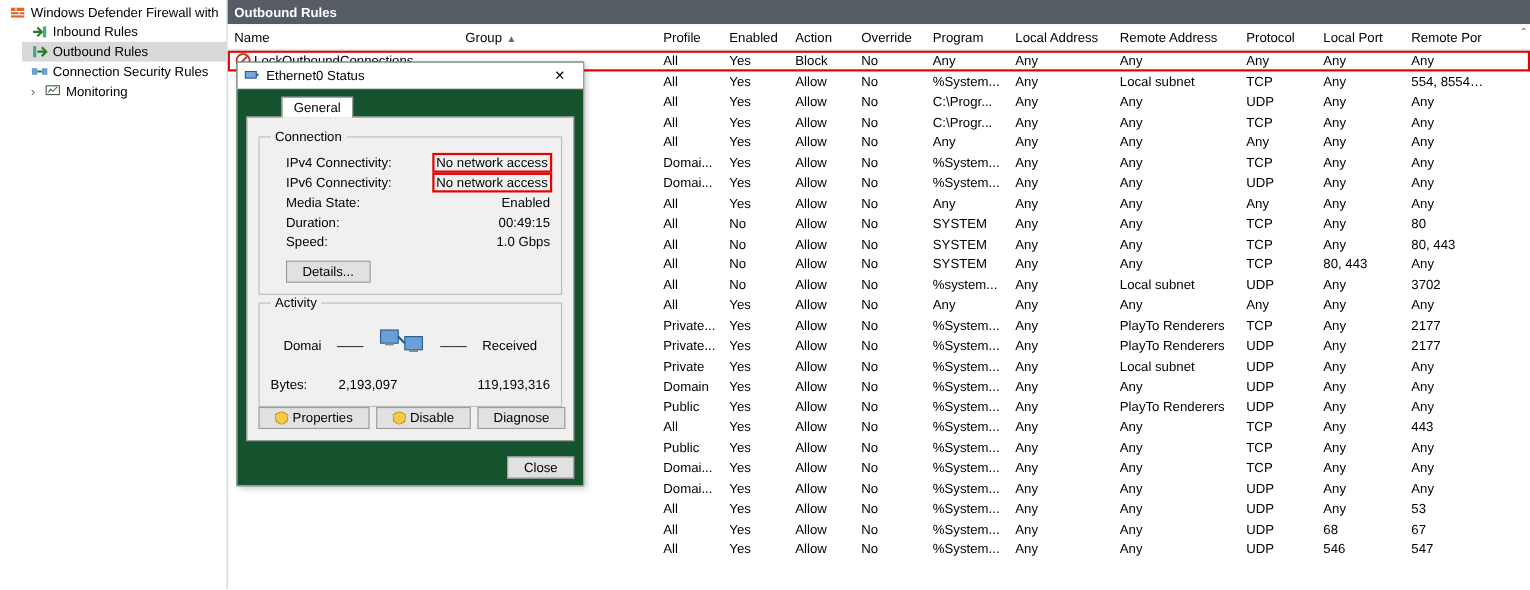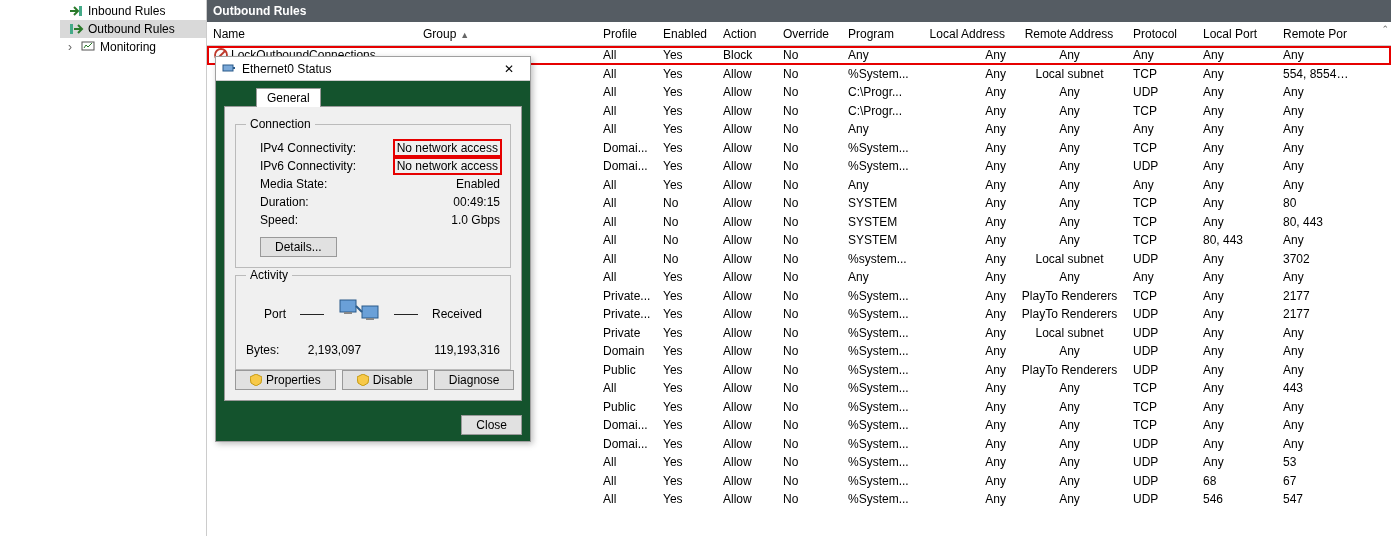--- a/index.html
+++ b/index.html
@@ -2,21 +2,21 @@
 <html><head>
 <meta charset="utf-8">
 <style>
   * { box-sizing: border-box; margin: 0; padding: 0; }
   body { font-family: "Segoe UI", Tahoma, sans-serif; font-size: 12px; color: #000; background: #fff; width: 1391px; height: 536px; overflow: hidden; display: flex; }
   
   .tree-panel { width: 207px; border-right: 1px solid #ccc; background: #fff; padding-top: 2px; }
   .tree-item { display: flex; align-items: center; padding: 1px 4px 1px 8px; cursor: default; white-space: nowrap; }
   .tree-item.selected { background: #d9d9d9; }
   .tree-item .ticon { width: 16px; height: 16px; margin-right: 4px; display: inline-flex; align-items: center; justify-content: center; }
-  .tree-sub { padding-left: 20px; margin-left: 40px; }
+  .tree-sub { padding-left: 20px; }
   .expand { width: 12px; display:inline-block; color:#666; }
   
   .right-panel { flex: 1; display: flex; flex-direction: column; position: relative; }
   .title-bar { background: #555c63; color: #fff; height: 22px; line-height: 22px; padding-left: 6px; font-weight: 600; }
   
   .grid-head { display: flex; border-bottom: 1px solid #ccc; background: #fff; height: 24px; align-items: center; }
   .grid-head .col, .grid-row .cell { padding: 0 6px; overflow: hidden; text-overflow: ellipsis; white-space: nowrap; }
   .grid-head .col { color: #000; font-weight: 400; border-right: 1px solid transparent; cursor: default; }
   .sort-arrow { color: #666; font-size: 9px; padding-left: 4px; }
   
@@ -26,22 +26,22 @@
   .rule-icon { width: 16px; height: 16px; display: inline-flex; align-items: center; justify-content: center; margin-right: 2px; }
   
   
   .c-name { width: 210px; display:flex; align-items:center; }
   .c-group { width: 180px; }
   .c-profile { width: 60px; }
   .c-enabled { width: 60px; }
   .c-action { width: 60px; }
   .c-override { width: 65px; }
   .c-program { width: 75px; }
-  .c-localaddr { width: 95px; text-align: right; }
-  .c-remoteaddr { width: 115px; text-align: center; }
+  .c-localaddr { width: 95px; }
+  .c-remoteaddr { width: 115px; }
   .c-protocol { width: 70px; }
   .c-localport { width: 80px; }
   .c-remoteport { width: 80px; }
   
   
   .dialog { position: absolute; left: 8px; top: 56px; width: 316px; background: #14532d; border: 1px solid #a0a0a0; box-shadow: 2px 2px 6px rgba(0,0,0,.25); }
   .dlg-title { height: 24px; background: #fff; border-bottom: 1px solid #ccc; display:flex; align-items:center; padding:0 6px; justify-content: space-between; }
   .dlg-title .tleft { display:flex; align-items:center; gap:6px; }
   .dlg-close { width: 30px; text-align:center; cursor:default; }
   .tab-strip { padding: 6px 8px 0 8px; }
@@ -63,38 +63,60 @@
   .bytes-row { display:flex; justify-content: center; padding:2px 0; }
   
   .shield { width:12px; height:12px; }
   
   .scroll-up-caret { position:absolute; right:2px; top:24px; font-size:9px; color:#666; }
 </style>
 </head>
 <body>
 
 <div class="tree-panel">
+  <div class="tree-item">
+    <span class="ticon">
+      <svg width="16" height="16">
+          <rect x="2" y="4" width="12" height="9" fill="#d96a2b"></rect>
+          <rect x="2" y="7" width="12" height="1" fill="#fff"></rect>
+          <rect x="2" y="10" width="12" height="1" fill="#fff"></rect>
+          <rect x="6" y="4" width="1" height="3" fill="#fff"></rect>
+          <rect x="9" y="7" width="1" height="3" fill="#fff"></rect>
+        </svg>
+    </span>
+    <span>Windows Defender Firewall with</span>
+  </div>
   <div class="tree-sub">
     <div class="tree-item">
       <span class="ticon">
           <svg width="16" height="16">
             <path d="M2 8 L10 8 M6 4 L10 8 L6 12" stroke="#2a7a2a" stroke-width="2" fill="none"></path>
             <rect x="11" y="3" width="3" height="10" fill="#4a8"></rect>
           </svg>
         </span>
       <span>Inbound Rules</span>
     </div>
     <div class="tree-item selected">
       <span class="ticon">
           <svg width="16" height="16">
             <rect x="2" y="3" width="3" height="10" fill="#4a8"></rect>
             <path d="M6 8 L14 8 M10 4 L14 8 L10 12" stroke="#2a7a2a" stroke-width="2" fill="none"></path>
           </svg>
         </span>
       <span>Outbound Rules</span>
+    </div>
+    <div class="tree-item">
+      <span class="ticon">
+          <svg width="16" height="16">
+            <rect x="1" y="5" width="5" height="6" fill="#6aa0d8"></rect>
+            <rect x="10" y="5" width="5" height="6" fill="#6aa0d8"></rect>
+            <path d="M6 8 L10 8" stroke="#2a7a2a" stroke-width="2"></path>
+          </svg>
+        </span>
+      <span>Connection Security Rules</span>
     </div>
     <div class="tree-item">
       <span class="expand">›</span>
       <span class="ticon">
           <svg width="16" height="16">
             <rect x="2" y="3" width="12" height="8" fill="none" stroke="#555"></rect>
             <path d="M4 9 L6 6 L8 8 L12 4" stroke="#2a7a2a" fill="none"></path>
           </svg>
         </span>
       <span>Monitoring</span>
@@ -594,21 +616,21 @@
             <span>1.0 Gbps</span>
           </div>
         <div style="padding:8px 0 0 14px;">
           <span class="btn">Details...</span>
         </div>
       </fieldset>
 
       <fieldset>
         <legend>Activity</legend>
         <div class="activity-row">
-          <span>Port</span>
+          <span>Domai</span>
           <span>——</span>
           <span>
             <svg class="netimg" viewBox="0 0 42 32">
                 <rect x="2" y="4" width="16" height="12" fill="#6aa0d8" stroke="#2a5a8a"></rect>
                 <rect x="24" y="10" width="16" height="12" fill="#6aa0d8" stroke="#2a5a8a"></rect>
                 <rect x="6" y="16" width="8" height="2" fill="#888"></rect>
                 <rect x="28" y="22" width="8" height="2" fill="#888"></rect>
                 <path d="M18 10 L24 16" stroke="#2a5a8a" stroke-width="2"></path>
               </svg>
           </span>

